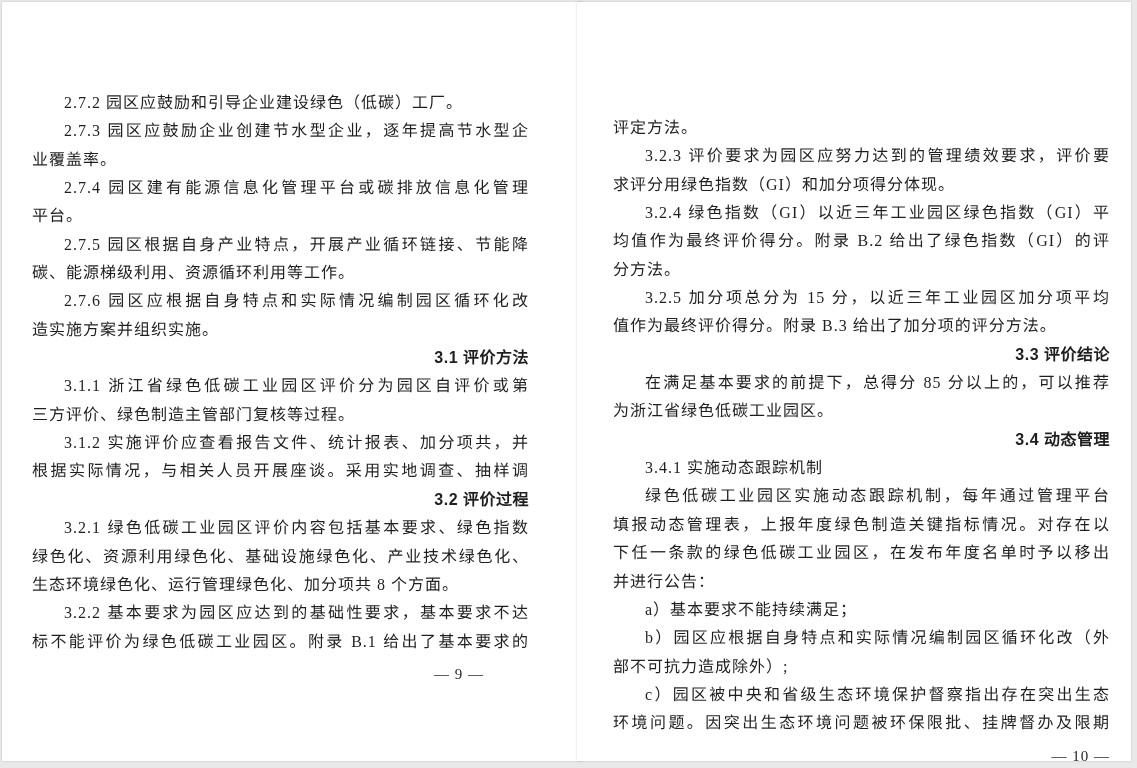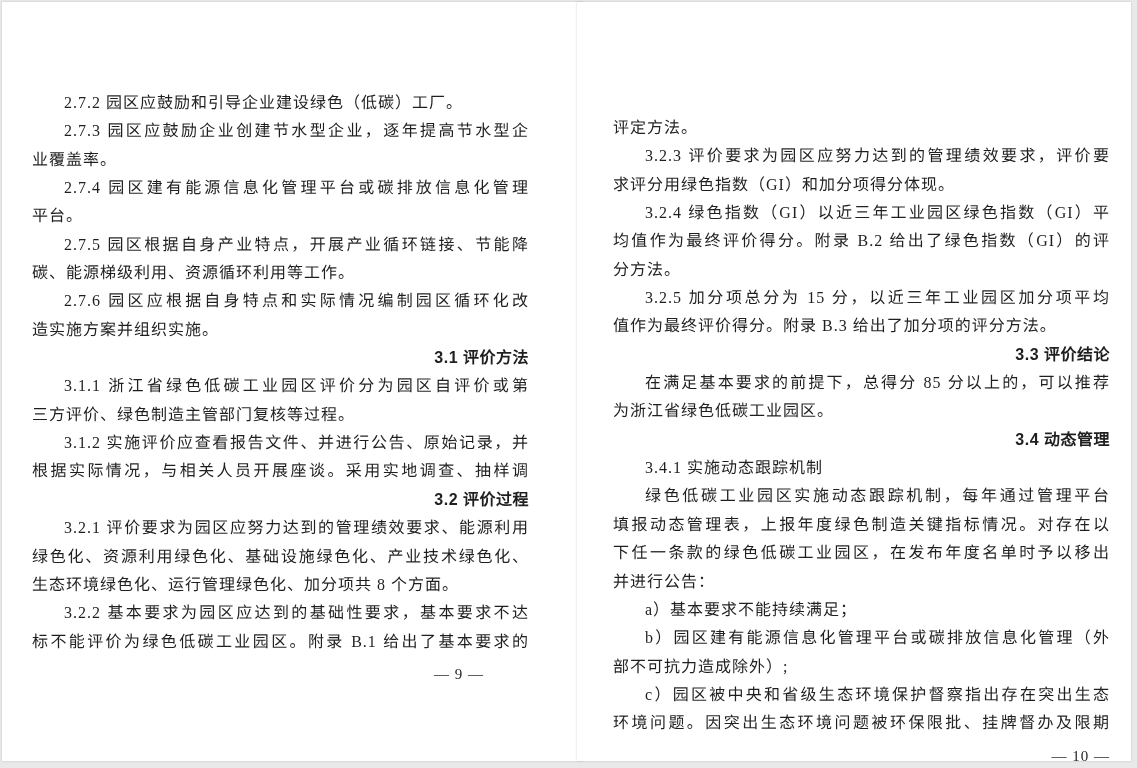--- a/index.html
+++ b/index.html
@@ -73,24 +73,24 @@
       <div class="line plain">业覆盖率。</div>
       <div class="line indent full">2.7.4 园区建有能源信息化管理平台或碳排放信息化管理</div>
       <div class="line plain">平台。</div>
       <div class="line indent full">2.7.5 园区根据自身产业特点，开展产业循环链接、节能降</div>
       <div class="line plain">碳、能源梯级利用、资源循环利用等工作。</div>
       <div class="line indent full">2.7.6 园区应根据自身特点和实际情况编制园区循环化改</div>
       <div class="line plain">造实施方案并组织实施。</div>
       <div class="line heading">3.1 评价方法</div>
       <div class="line indent full">3.1.1 浙江省绿色低碳工业园区评价分为园区自评价或第</div>
       <div class="line plain">三方评价、绿色制造主管部门复核等过程。</div>
-      <div class="line indent full">3.1.2 实施评价应查看报告文件、并进行公告、原始记录，并</div>
+      <div class="line indent full">3.1.2 实施评价应查看报告文件、统计报表、加分项共，并</div>
       <div class="line plain full">根据实际情况，与相关人员开展座谈。采用实地调查、抽样调</div>
       <div class="line heading">3.2 评价过程</div>
-      <div class="line indent full">3.2.1 评价要求为园区应努力达到的管理绩效要求、能源利用</div>
+      <div class="line indent full">3.2.1 绿色低碳工业园区评价内容包括基本要求、绿色指数</div>
       <div class="line plain full">绿色化、资源利用绿色化、基础设施绿色化、产业技术绿色化、</div>
       <div class="line plain">生态环境绿色化、运行管理绿色化、加分项共 8 个方面。</div>
       <div class="line indent full">3.2.2 基本要求为园区应达到的基础性要求，基本要求不达</div>
       <div class="line plain full">标不能评价为绿色低碳工业园区。附录 B.1 给出了基本要求的</div>
       <div class="pagenum">— 9 —</div>
     </div>
 </div>
 
 <div class="page" id="page10">
   <div class="textblock">
@@ -105,19 +105,19 @@
       <div class="line heading">3.3 评价结论</div>
       <div class="line indent full">在满足基本要求的前提下，总得分 85 分以上的，可以推荐</div>
       <div class="line plain">为浙江省绿色低碳工业园区。</div>
       <div class="line heading">3.4 动态管理</div>
       <div class="line indent">3.4.1 实施动态跟踪机制</div>
       <div class="line indent full">绿色低碳工业园区实施动态跟踪机制，每年通过管理平台</div>
       <div class="line plain full">填报动态管理表，上报年度绿色制造关键指标情况。对存在以</div>
       <div class="line plain full">下任一条款的绿色低碳工业园区，在发布年度名单时予以移出</div>
       <div class="line plain">并进行公告：</div>
       <div class="line indent">a）基本要求不能持续满足；</div>
-      <div class="line indent full">b）园区建有能源信息化管理平台或碳排放信息化管理（外</div>
+      <div class="line indent full">b）园区应根据自身特点和实际情况编制园区循环化改（外</div>
       <div class="line plain">部不可抗力造成除外）;</div>
       <div class="line indent full">c）园区被中央和省级生态环境保护督察指出存在突出生态</div>
       <div class="line plain full">环境问题。因突出生态环境问题被环保限批、挂牌督办及限期</div>
       <div class="pagenum">— 10 —</div>
     </div>
 </div>
 
 </body></html>

